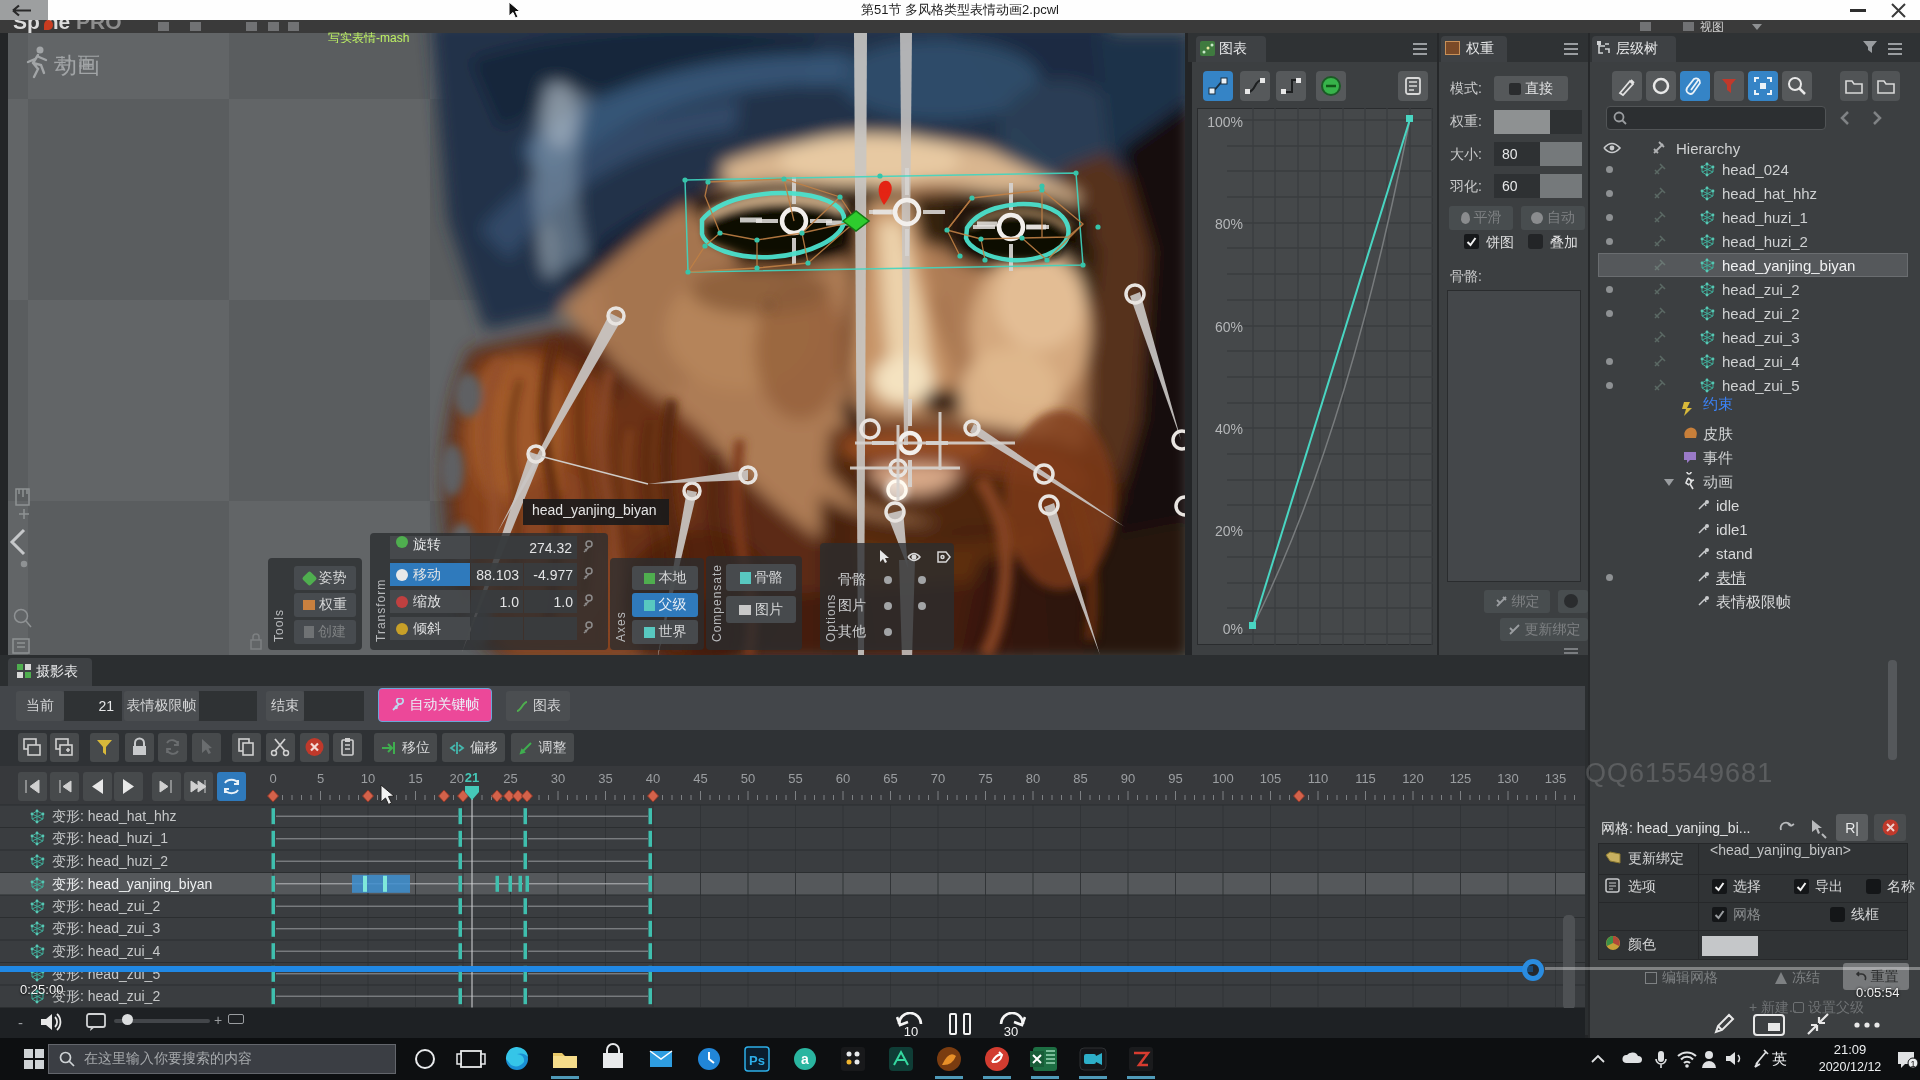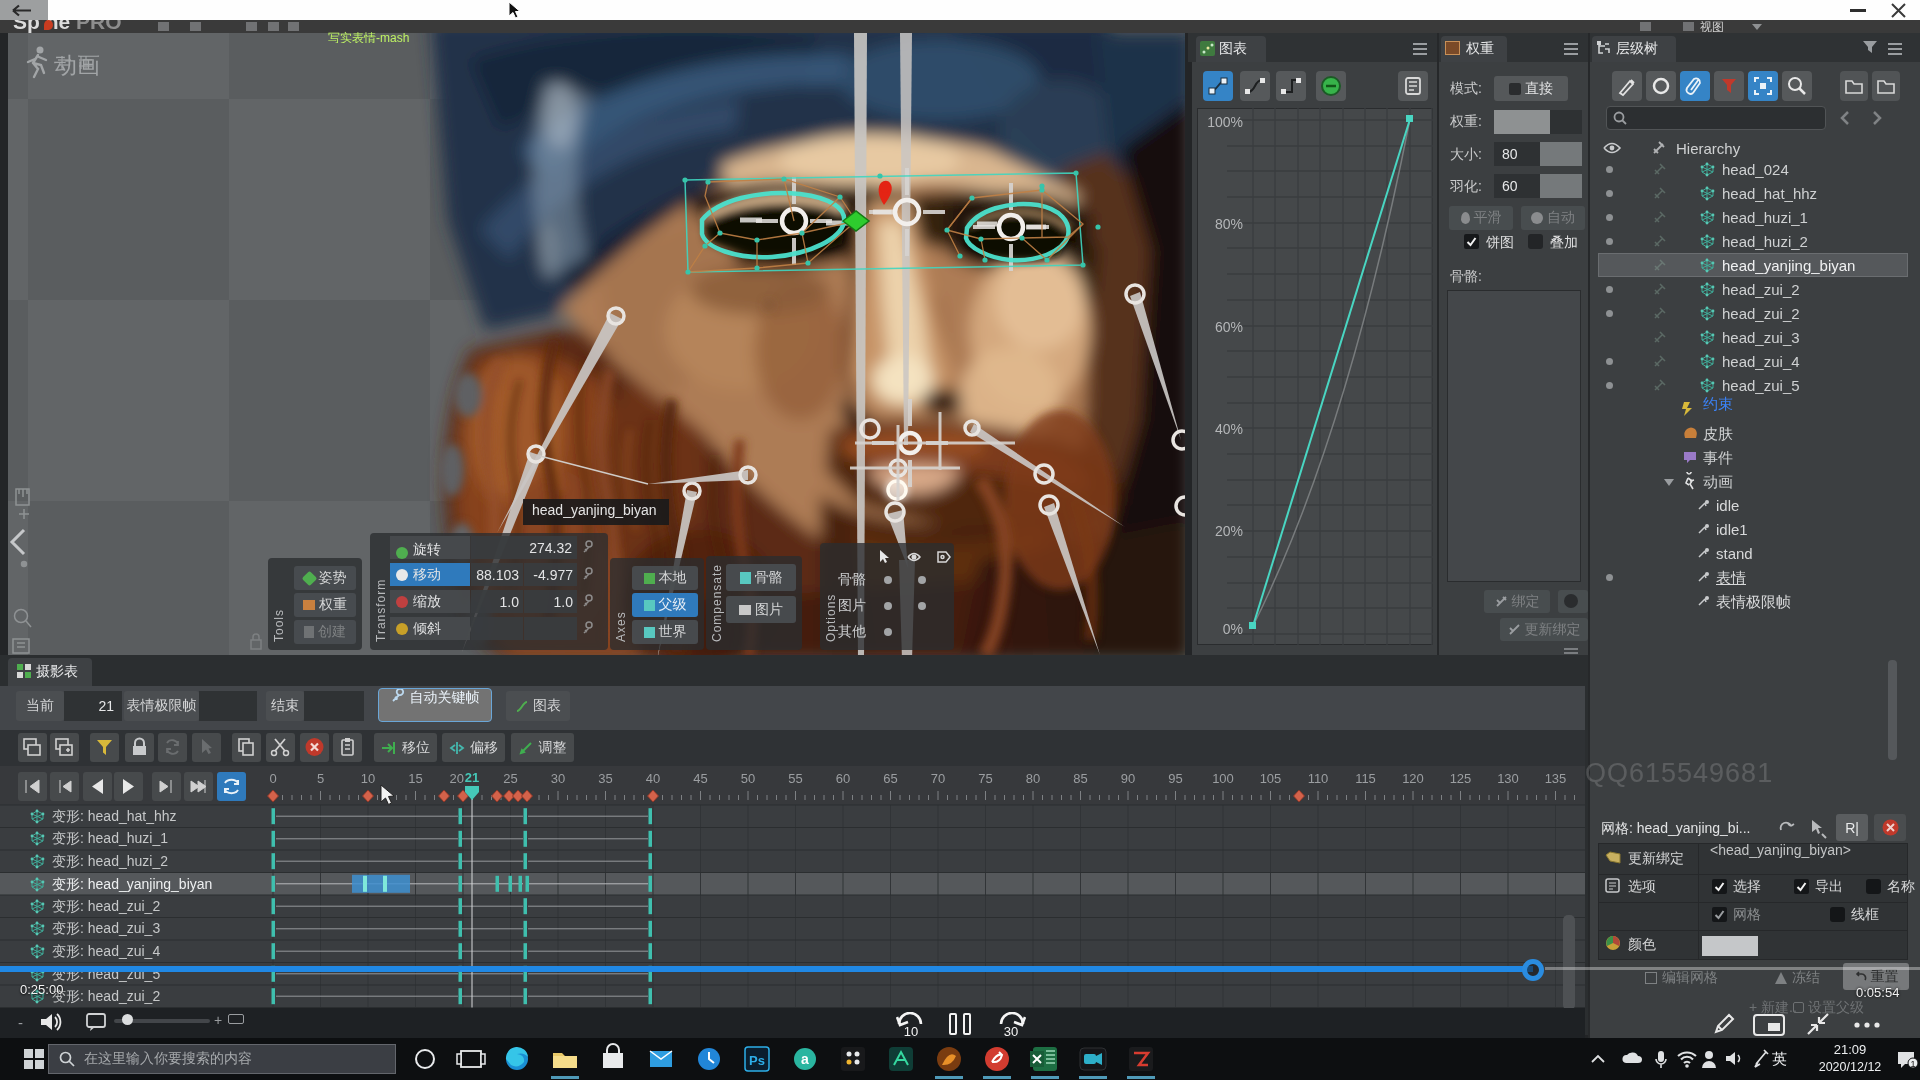--- a/index.html
+++ b/index.html
@@ -257,21 +257,21 @@
 <div class="abs" style="left:294px;top:593px;width:62px;height:24px;background:rgba(74,78,80,0.92);border-radius:3px;color:#d6d7d8;font-size:14px;display:flex;align-items:center;justify-content:center;gap:4px">
       <span style="display:inline-block;width:12px;height:10px;background:#c9803e;"></span>
       <span>权重</span>
     </div>
 <div class="abs" style="left:294px;top:620px;width:62px;height:24px;background:rgba(74,78,80,0.92);border-radius:3px;color:#7e8183;font-size:14px;display:flex;align-items:center;justify-content:center;gap:4px">
       <span style="display:inline-block;width:10px;height:12px;background:#6f7274;"></span>
       <span>创建</span>
     </div>
 <div class="abs" style="left:370px;top:533px;width:238px;height:117px;background:rgba(42,45,47,0.78);border-radius:4px"></div>
     <div class="abs vlabel" style="left:374px;top:541px;height:101px;display:flex;align-items:center">Transform</div>
-<div class="abs" style="left:390px;top:536px;width:80px;height:23px;background:rgba(72,75,77,0.95);color:#e3e4e5;font-size:14px;display:flex;align-items:flex-end;padding-left:6px;gap:5px">
+<div class="abs" style="left:390px;top:536px;width:80px;height:23px;background:rgba(72,75,77,0.95);color:#e3e4e5;font-size:14px;display:flex;align-items:flex-start;padding-left:6px;gap:5px">
       <span style="display:inline-block;width:12px;height:12px;background:#4fae4f;border-radius:6px"></span>
       <span>旋转</span>
     </div>
 <div class="abs" style="left:471px;top:536px;width:106px;height:23px;background:rgba(58,61,63,0.92);color:#e3e4e5;font-size:14px;display:flex;align-items:center;justify-content:flex-end;padding-right:5px">274.32</div>
 <div class="abs" style="left:580px;top:540px;width:16px;height:16px;opacity:.75"><svg width="16" height="16">
         <path d="M4,12 L9,7 M9,7 a3,3 0 1 1 3,-3 a3,3 0 0 1 -3,3 M5,9 l2,2" stroke="#a8aaac" stroke-width="1.5" fill="none"></path>
       </svg></div>
 <div class="abs" style="left:390px;top:563px;width:80px;height:23px;background:#2f7abc;color:#e3e4e5;font-size:14px;display:flex;align-items:center;padding-left:6px;gap:5px">
       <span style="display:inline-block;width:12px;height:12px;background:#e8e8e8;border-radius:6px"></span>
       <span>移动</span>
@@ -339,20 +339,21 @@
 <div class="abs" style="left:838px;top:597px;font-size:14px;color:#cfd0d1">图片</div>
 <div class="abs" style="left:884px;top:602px;width:8px;height:8px;border-radius:50%;background:#a2a4a6"></div>
 <div class="abs" style="left:918px;top:602px;width:8px;height:8px;border-radius:50%;background:#a2a4a6"></div>
 <div class="abs" style="left:838px;top:623px;font-size:14px;color:#cfd0d1">其他</div>
 <div class="abs" style="left:884px;top:628px;width:8px;height:8px;border-radius:50%;background:#a2a4a6"></div>
 <div class="abs" style="left:0;top:0;width:1920px;height:20px;background:#fefefe"></div>
 <div class="abs" style="left:0;top:0;width:48px;height:20px;background:#9d9fa0"></div>
 <svg class="abs" style="left:10px;top:3px" width="26" height="15">
       <path d="M3,7.5 h18 M3,7.5 l6,-5 M3,7.5 l6,5" stroke="#2a2a2a" stroke-width="2.2" fill="none"></path>
     </svg>
+<div class="abs" style="left:0;top:0;width:1920px;height:20px;display:flex;align-items:center;justify-content:center;font-size:13px;color:#1d1d1d">第51节 多风格类型表情动画2.pcwl</div>
 <div class="abs" style="left:1850px;top:9px;width:16px;height:2.5px;background:#2e2e2e"></div>
 <svg class="abs" style="left:1890px;top:2px" width="17" height="17">
       <path d="M2,2 L15,15 M15,2 L2,15" stroke="#3a3a3a" stroke-width="2"></path>
     </svg>
 <svg class="abs" style="left:506px;top:1px" width="20" height="20">
       <path d="M3,1 L3,15 L7,11.5 L9.5,17 L12,16 L9.5,10.5 L14,10.5 Z" fill="#111" stroke="#fff" stroke-width="1"></path>
     </svg>
 <div class="abs" style="left:0;top:20px;width:1920px;height:13px;background:#3a3a3a;overflow:hidden">
       <div class="abs" style="left:13px;top:-10px;font-size:21px;font-weight:bold;color:#dcdcdc">Sp<span style="color:#3a3a3a">i</span>ne <span style="color:#8e8e8e">PRO</span></div>
       <div class="abs" style="left:44px;top:0px;width:9px;height:10px;background:#c83c20;border-radius:50% 50% 50% 0"></div>
@@ -830,21 +831,21 @@
       <rect x="1" y="9" width="6" height="6" fill="#d8d8d8"></rect>
       <rect x="9" y="9" width="6" height="6" fill="#4fae4f"></rect>
     </svg>
 <div class="abs" style="left:36px;top:663px;font-size:14px;color:#e6e7e8">摄影表</div>
 <div class="abs btn" style="left:16px;top:691px;width:48px;height:30px;background:#4b4e51;font-size:14px">当前</div>
 <div class="abs" style="left:64px;top:691px;width:58px;height:30px;background:#2f3234;color:#e6e7e8;font-size:14px;display:flex;align-items:center;justify-content:flex-end;padding-right:8px">21</div>
 <div class="abs btn" style="left:124px;top:691px;width:75px;height:30px;background:#4b4e51;font-size:14px">表情极限帧</div>
 <div class="abs" style="left:199px;top:691px;width:58px;height:30px;background:#2f3234"></div>
 <div class="abs btn" style="left:266px;top:691px;width:38px;height:30px;background:#4b4e51;font-size:14px">结束</div>
 <div class="abs" style="left:304px;top:691px;width:60px;height:30px;background:#2f3234"></div>
-<div class="abs" style="left:378px;top:688px;width:114px;height:34px;background:#737373;border:1px solid #6aa6d8;border-radius:4px;color:#eaf2f9;font-size:14px;display:flex;justify-content:center;gap:4px"><svg width="15" height="15">
+<div class="abs" style="left:378px;top:688px;width:114px;height:34px;background:#ec4899;border:1px solid #6aa6d8;border-radius:4px;color:#eaf2f9;font-size:14px;display:flex;align-items:center;justify-content:center;gap:4px"><svg width="15" height="15">
         <path d="M2,12 L8,6 M8,6 a3.2,3.2 0 1 1 4,-4 a3.2,3.2 0 0 1 -4,4 M4,8 l2.5,2.5" stroke="#bcd8ee" stroke-width="1.8" fill="none"></path>
       </svg>自动关键帧</div>
 <div class="abs btn" style="left:506px;top:691px;width:64px;height:30px;background:#4b4e51;font-size:14px;gap:4px"><svg width="14" height="14">
         <path d="M2,12 C6,12 8,3 12,3" stroke="#4fae4f" stroke-width="2" fill="none"></path>
       </svg>图表</div>
 <div class="abs" style="left:18px;top:733px;width:29px;height:29px;background:#474a4c;border-radius:3px"></div>
     <svg class="abs" style="left:18px;top:733px" width="29" height="29">
       <rect x="6" y="6" width="12" height="10" fill="none" stroke="#d0d0d0" stroke-width="1.6"></rect>
       <rect x="10" y="12" width="12" height="10" fill="#474a4c" stroke="#d0d0d0" stroke-width="1.6"></rect>
     </svg>

